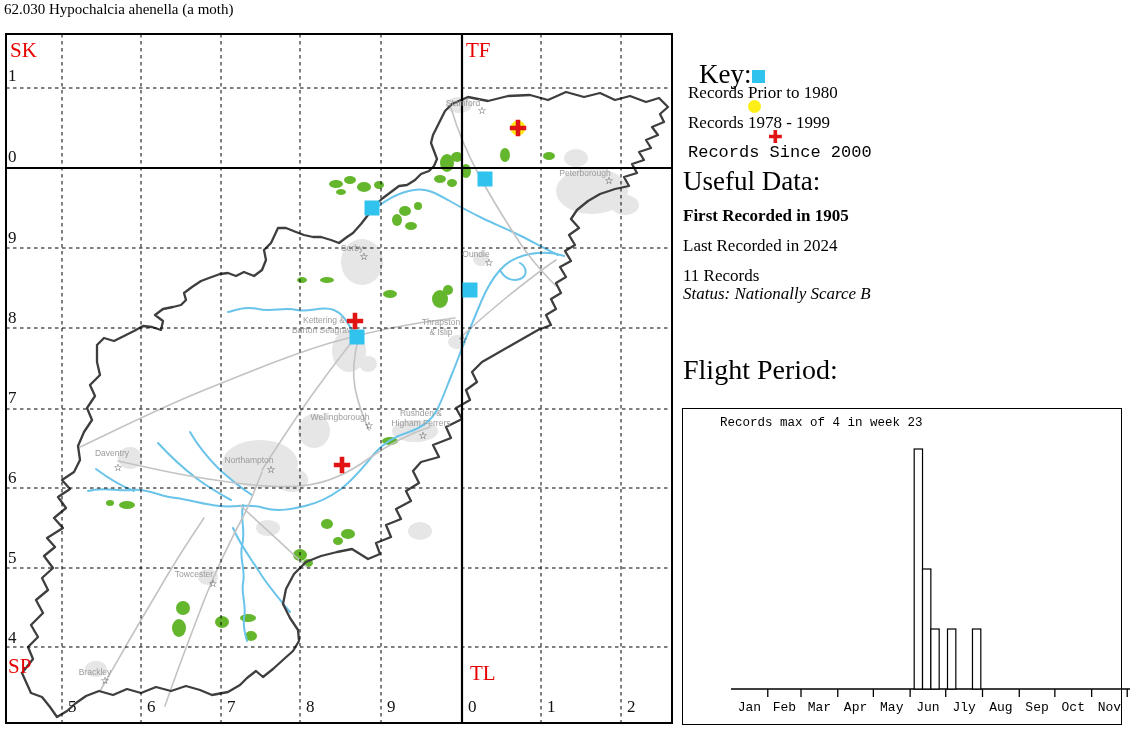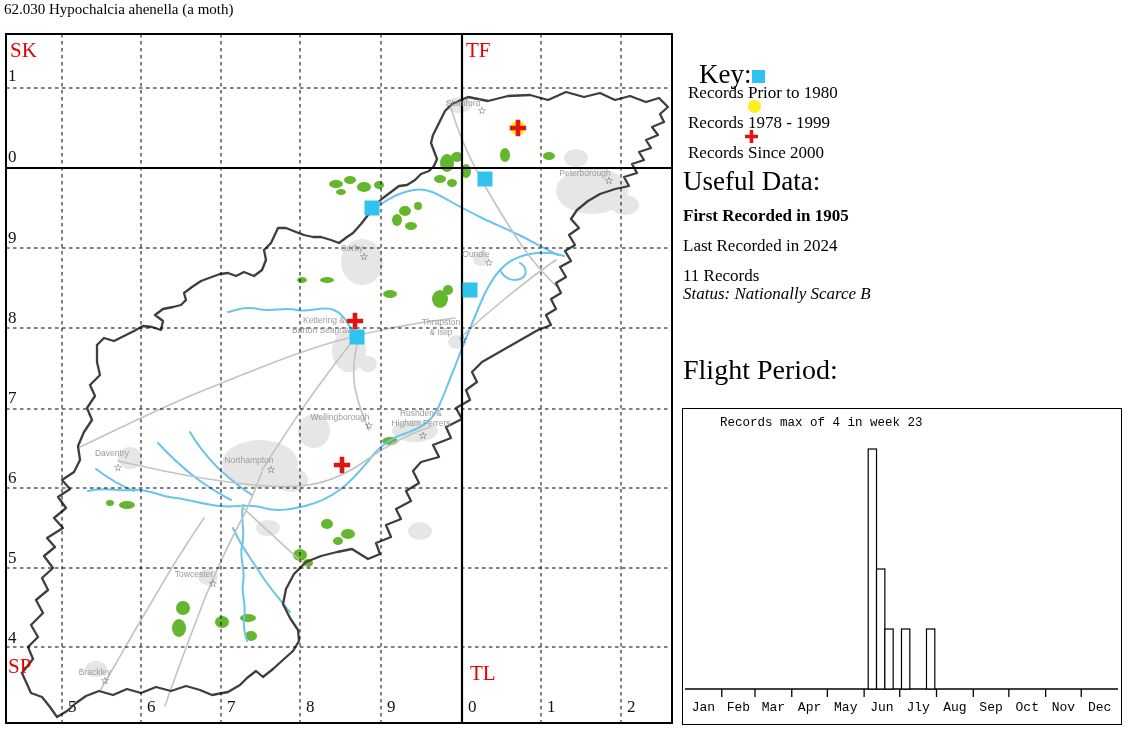--- a/index.html
+++ b/index.html
@@ -11,21 +11,21 @@
   .panel-heading{font-size:27px;line-height:1;white-space:nowrap;}
   #key-heading{left:699px;top:36px;margin-top:25px;}
   #useful-heading{left:683px;top:168px;}
   #flight-heading{left:683px;top:356px;font-size:28px;}
   .key-item{position:absolute;left:688px;height:20px;display:flex;align-items:center;flex-direction:column;}
   .key-item .sw{width:13px;height:13px;display:inline-block;margin-right:9px;flex:none;}
   .sw-circle{border-radius:50%;}
   .sw-cross{clip-path:polygon(36% 0,64% 0,64% 36%,100% 36%,100% 64%,64% 64%,64% 100%,36% 100%,36% 64%,0 64%,0 36%,36% 36%);}
   .key-label,.useful-line{font-size:17px;white-space:nowrap;}
   .useful-line{position:absolute;left:683px;}
-  #chart-box{left:682px;top:408px;width:440px;height:317px;border:1px solid #000;box-sizing:border-box;background:#fff;}
+  #chart-box{left:682px;top:408px;width:440px;height:317px;border:1px solid #000;box-sizing:border-box;background:#fff;padding-left:46px;}
   #chart-note{left:720px;top:416px;font-family:"Liberation Mono",monospace;font-size:12.5px;white-space:nowrap;}
   .chart-month{font-family:"Liberation Mono",monospace;font-size:13px;fill:#000;}
   .grid-letter{font-family:"Liberation Serif",serif;font-size:21px;}
   .grid-num{font-family:"Liberation Serif",serif;font-size:17px;fill:#111;}
   .town-label{font-family:"Liberation Sans",sans-serif;font-size:8.5px;}
   .town-star{font-family:"DejaVu Sans",sans-serif;font-size:10px;fill:#1a1a1a;}
 </style>
 </head>
 <body>
 
@@ -223,21 +223,21 @@
 <div class="abs panel-heading" id="key-heading">Key:</div>
 <div id="key-list">
     <div class="key-item" style="top: 70px;">
       <span class="sw sw-square" style="background: rgb(48, 195, 238);"></span>
       <span class="key-label">Records Prior to 1980</span>
     </div>
     <div class="key-item" style="top: 100px;">
       <span class="sw sw-circle" style="background: rgb(252, 238, 22);"></span>
       <span class="key-label">Records 1978 - 1999</span>
     </div>
-    <div class="key-item" style="top: 130px;">
+    <div class="key-item" style="top: 130px; font-family: Liberation Mono, monospace;">
       <span class="sw sw-cross" style="background: rgb(225, 20, 20);"></span>
       <span class="key-label">Records Since 2000</span>
     </div>
   </div>
 
 <div class="abs panel-heading" id="useful-heading">Useful Data:</div>
 <div id="useful-list">
     <div class="useful-line" style="top: 206px; font-weight: bold;">First Recorded in 1905</div>
     <div class="useful-line" style="top: 236px;">Last Recorded in 2024</div>
     <div class="useful-line" style="top: 266px;">11 Records</div>

